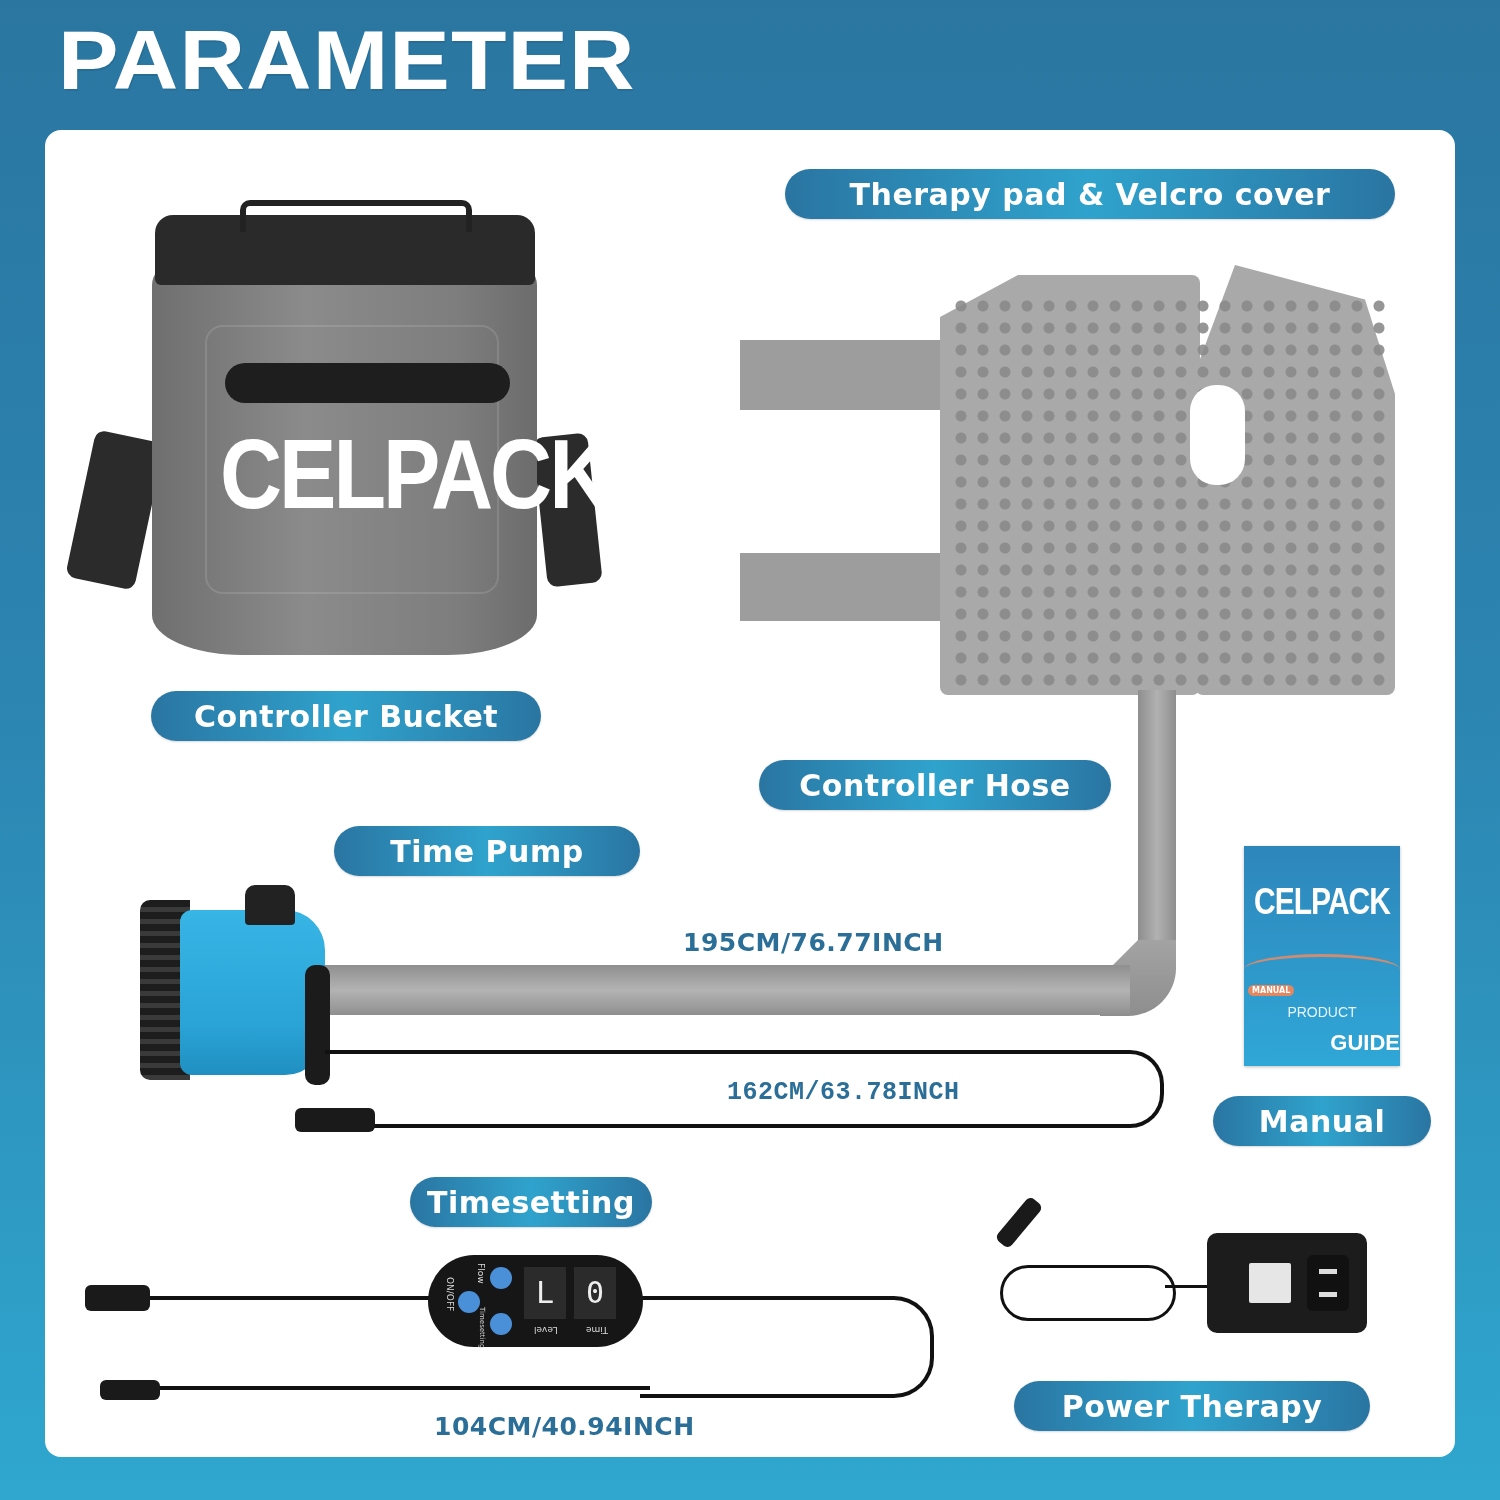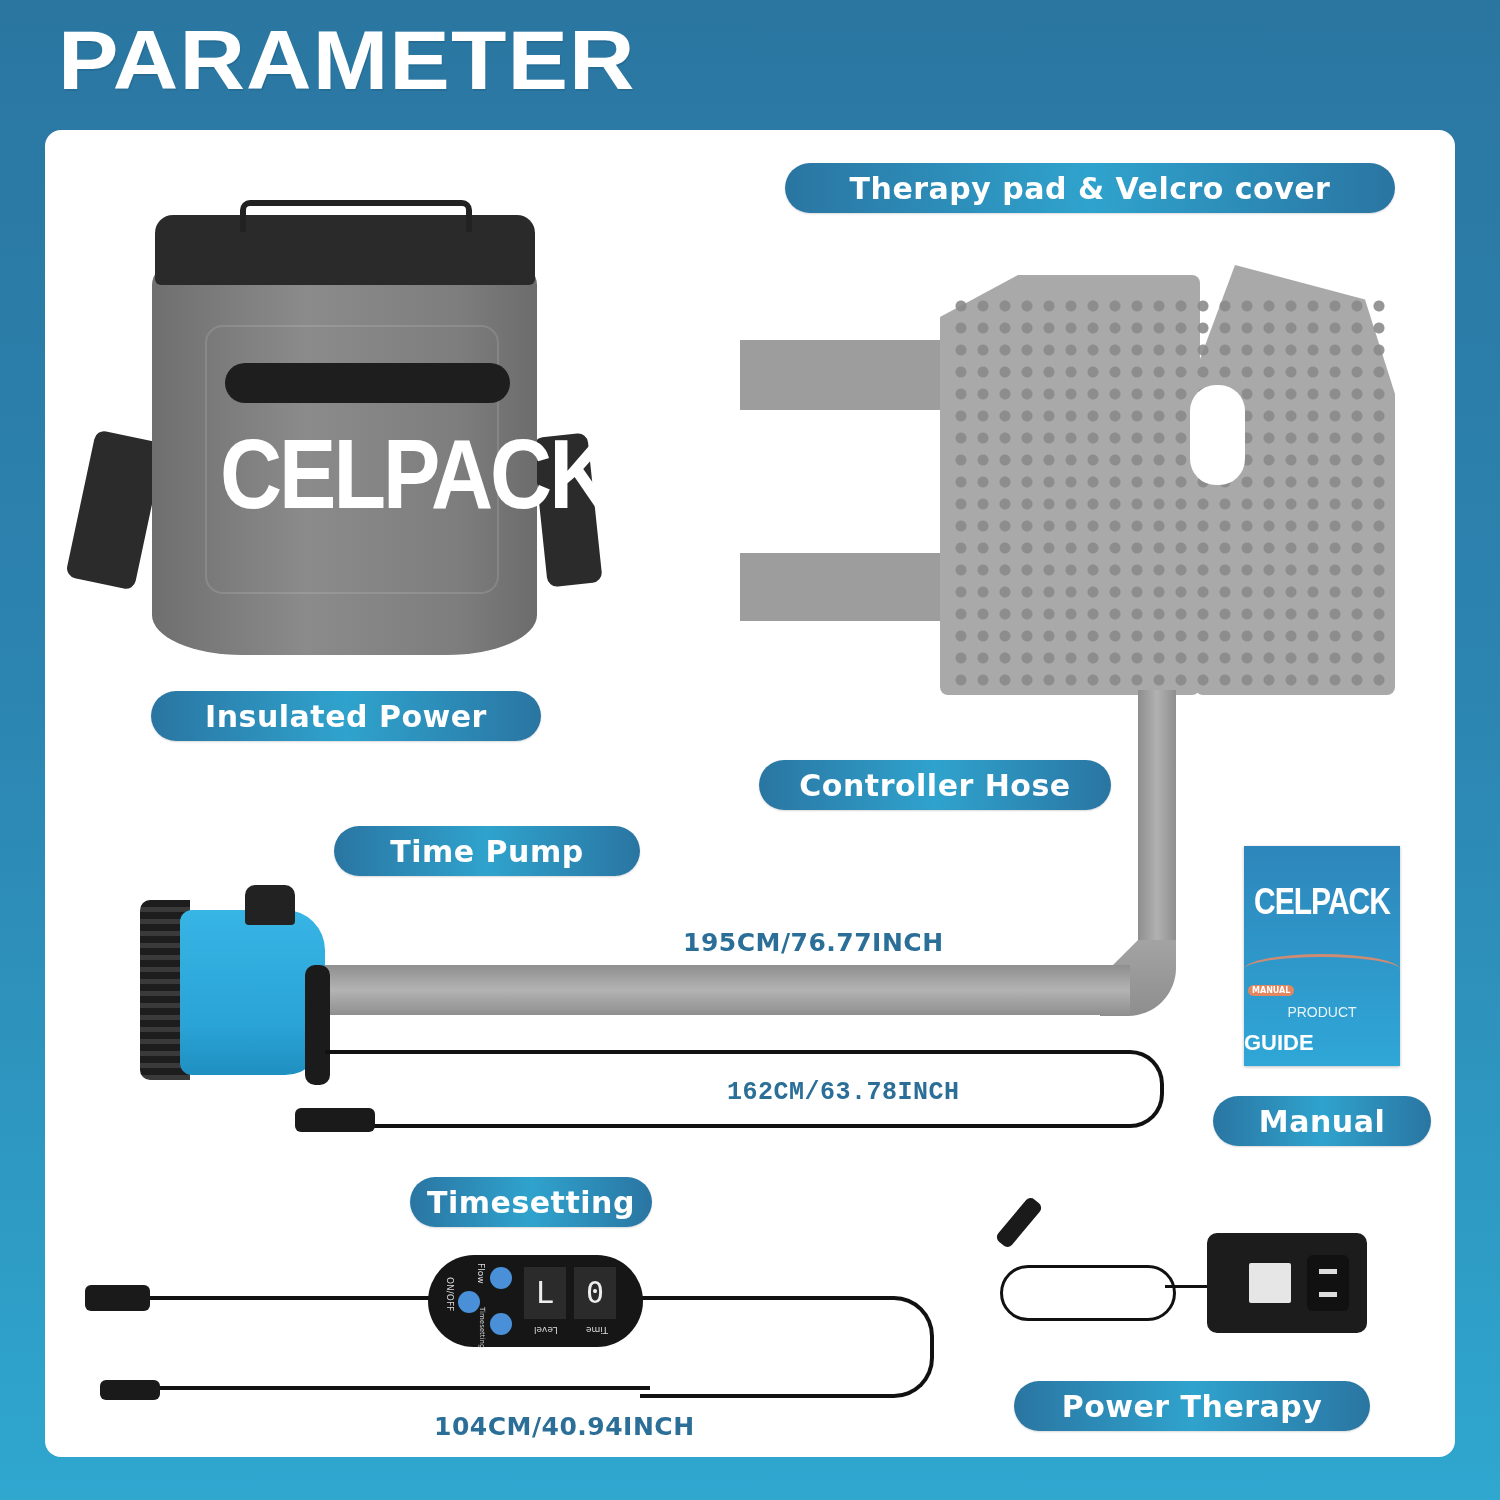--- a/index.html
+++ b/index.html
@@ -63,21 +63,21 @@
   .pump .ring { position:absolute; left:165px; top:80px; width:25px; height:120px; background:#1b1b1b; border-radius: 10px; }
   
   .cable { position:absolute; border:4px solid #111; }
   .plug { position:absolute; background:#1a1a1a; border-radius: 6px; }
   
   .manual { position:absolute; left:1244px; top:846px; width:156px; height:220px; background: linear-gradient(180deg,#2e86bb,#2fa7d7); box-shadow: 0 1px 3px rgba(0,0,0,0.25); }
   .manual .brand { position:absolute; left:0; width:100%; top:38px; text-align:center; color:#fff; font-family:"Liberation Sans",sans-serif; font-weight:bold; font-size:30px; letter-spacing:-1px; transform: scaleY(1.25); }
   .manual .wave { position:absolute; left:0; top:108px; width:100%; height:28px; border-top:3px solid #e08b6a; border-radius: 50% 50% 0 0; opacity: 0.9; }
   .manual .tag { position:absolute; left:4px; top:139px; background:#e2875f; color:#fff; font-size:8px; font-weight:bold; padding:1px 4px; border-radius: 6px; }
   .manual .pg1 { position:absolute; left:0; width:100%; top:158px; text-align:center; color:#e8f4fb; font-family:"Liberation Sans",sans-serif; font-size:14px; }
-  .manual .pg2 { position:absolute; left:0; width:100%; top:184px; text-align:left; color:#fff; font-family:"Liberation Sans",sans-serif; font-weight:bold; font-size:22px; }
+  .manual .pg2 { position:absolute; left:0; width:100%; top:184px; text-align:right; color:#fff; font-family:"Liberation Sans",sans-serif; font-weight:bold; font-size:22px; }
   
   .ctrl { position:absolute; left:428px; top:1255px; width:215px; height:92px; background:#161616; border-radius: 46px; }
   .ctrl .btn { position:absolute; width:22px; height:22px; border-radius:50%; background:#4a90d9; }
   .ctrl .seg { position:absolute; top:12px; width:42px; height:52px; background:#2b2b2b; color:#eee; font-family:"DejaVu Sans Mono",monospace; font-size:30px; text-align:center; line-height:52px; }
   .ctrl .lbl { position:absolute; color:#ddd; font-size:9px; transform: rotate(180deg); }
   .ctrl .vlbl { position:absolute; color:#ddd; font-size:9px; transform: rotate(90deg); transform-origin: left top; white-space: nowrap; }
   
   .adapter { position:absolute; left:1207px; top:1233px; width:160px; height:100px; background:#1c1c1c; border-radius: 10px; }
   .adapter .label { position:absolute; left:42px; top:30px; width:42px; height:40px; background:#e6e6e6; border-radius: 2px; }
   .adapter .prong-box { position:absolute; right:18px; top:22px; width:42px; height:56px; background:#111; border-radius: 6px; }
@@ -93,23 +93,23 @@
 <div class="bucket">
   <div class="strap-l"></div>
   <div class="strap-r"></div>
   <div class="body"></div>
   <div class="lid"></div>
   <div class="handle"></div>
   <div class="pocket"></div>
   <div class="zip"></div>
   <div class="brand">CELPACK</div>
 </div>
-<div class="pill" style="left:151px; top:691px; width:390px;">Insulated Power</div>
+<div class="pill" style="left:151px; top:691px; width:390px;">Controller Bucket</div>
 
-<div class="pill" style="left:785px; top:163px; width:610px;">Therapy pad &amp; Velcro cover</div>
+<div class="pill" style="left:785px; top:169px; width:610px;">Therapy pad &amp; Velcro cover</div>
 <div class="pad">
   <div class="strap1"></div>
   <div class="strap2"></div>
   <div class="shape-l"></div>
   <div class="shape-r"></div>
   <div class="dots"></div>
   <div class="hole"></div>
 </div>
 
 <div class="hose-v"></div>

